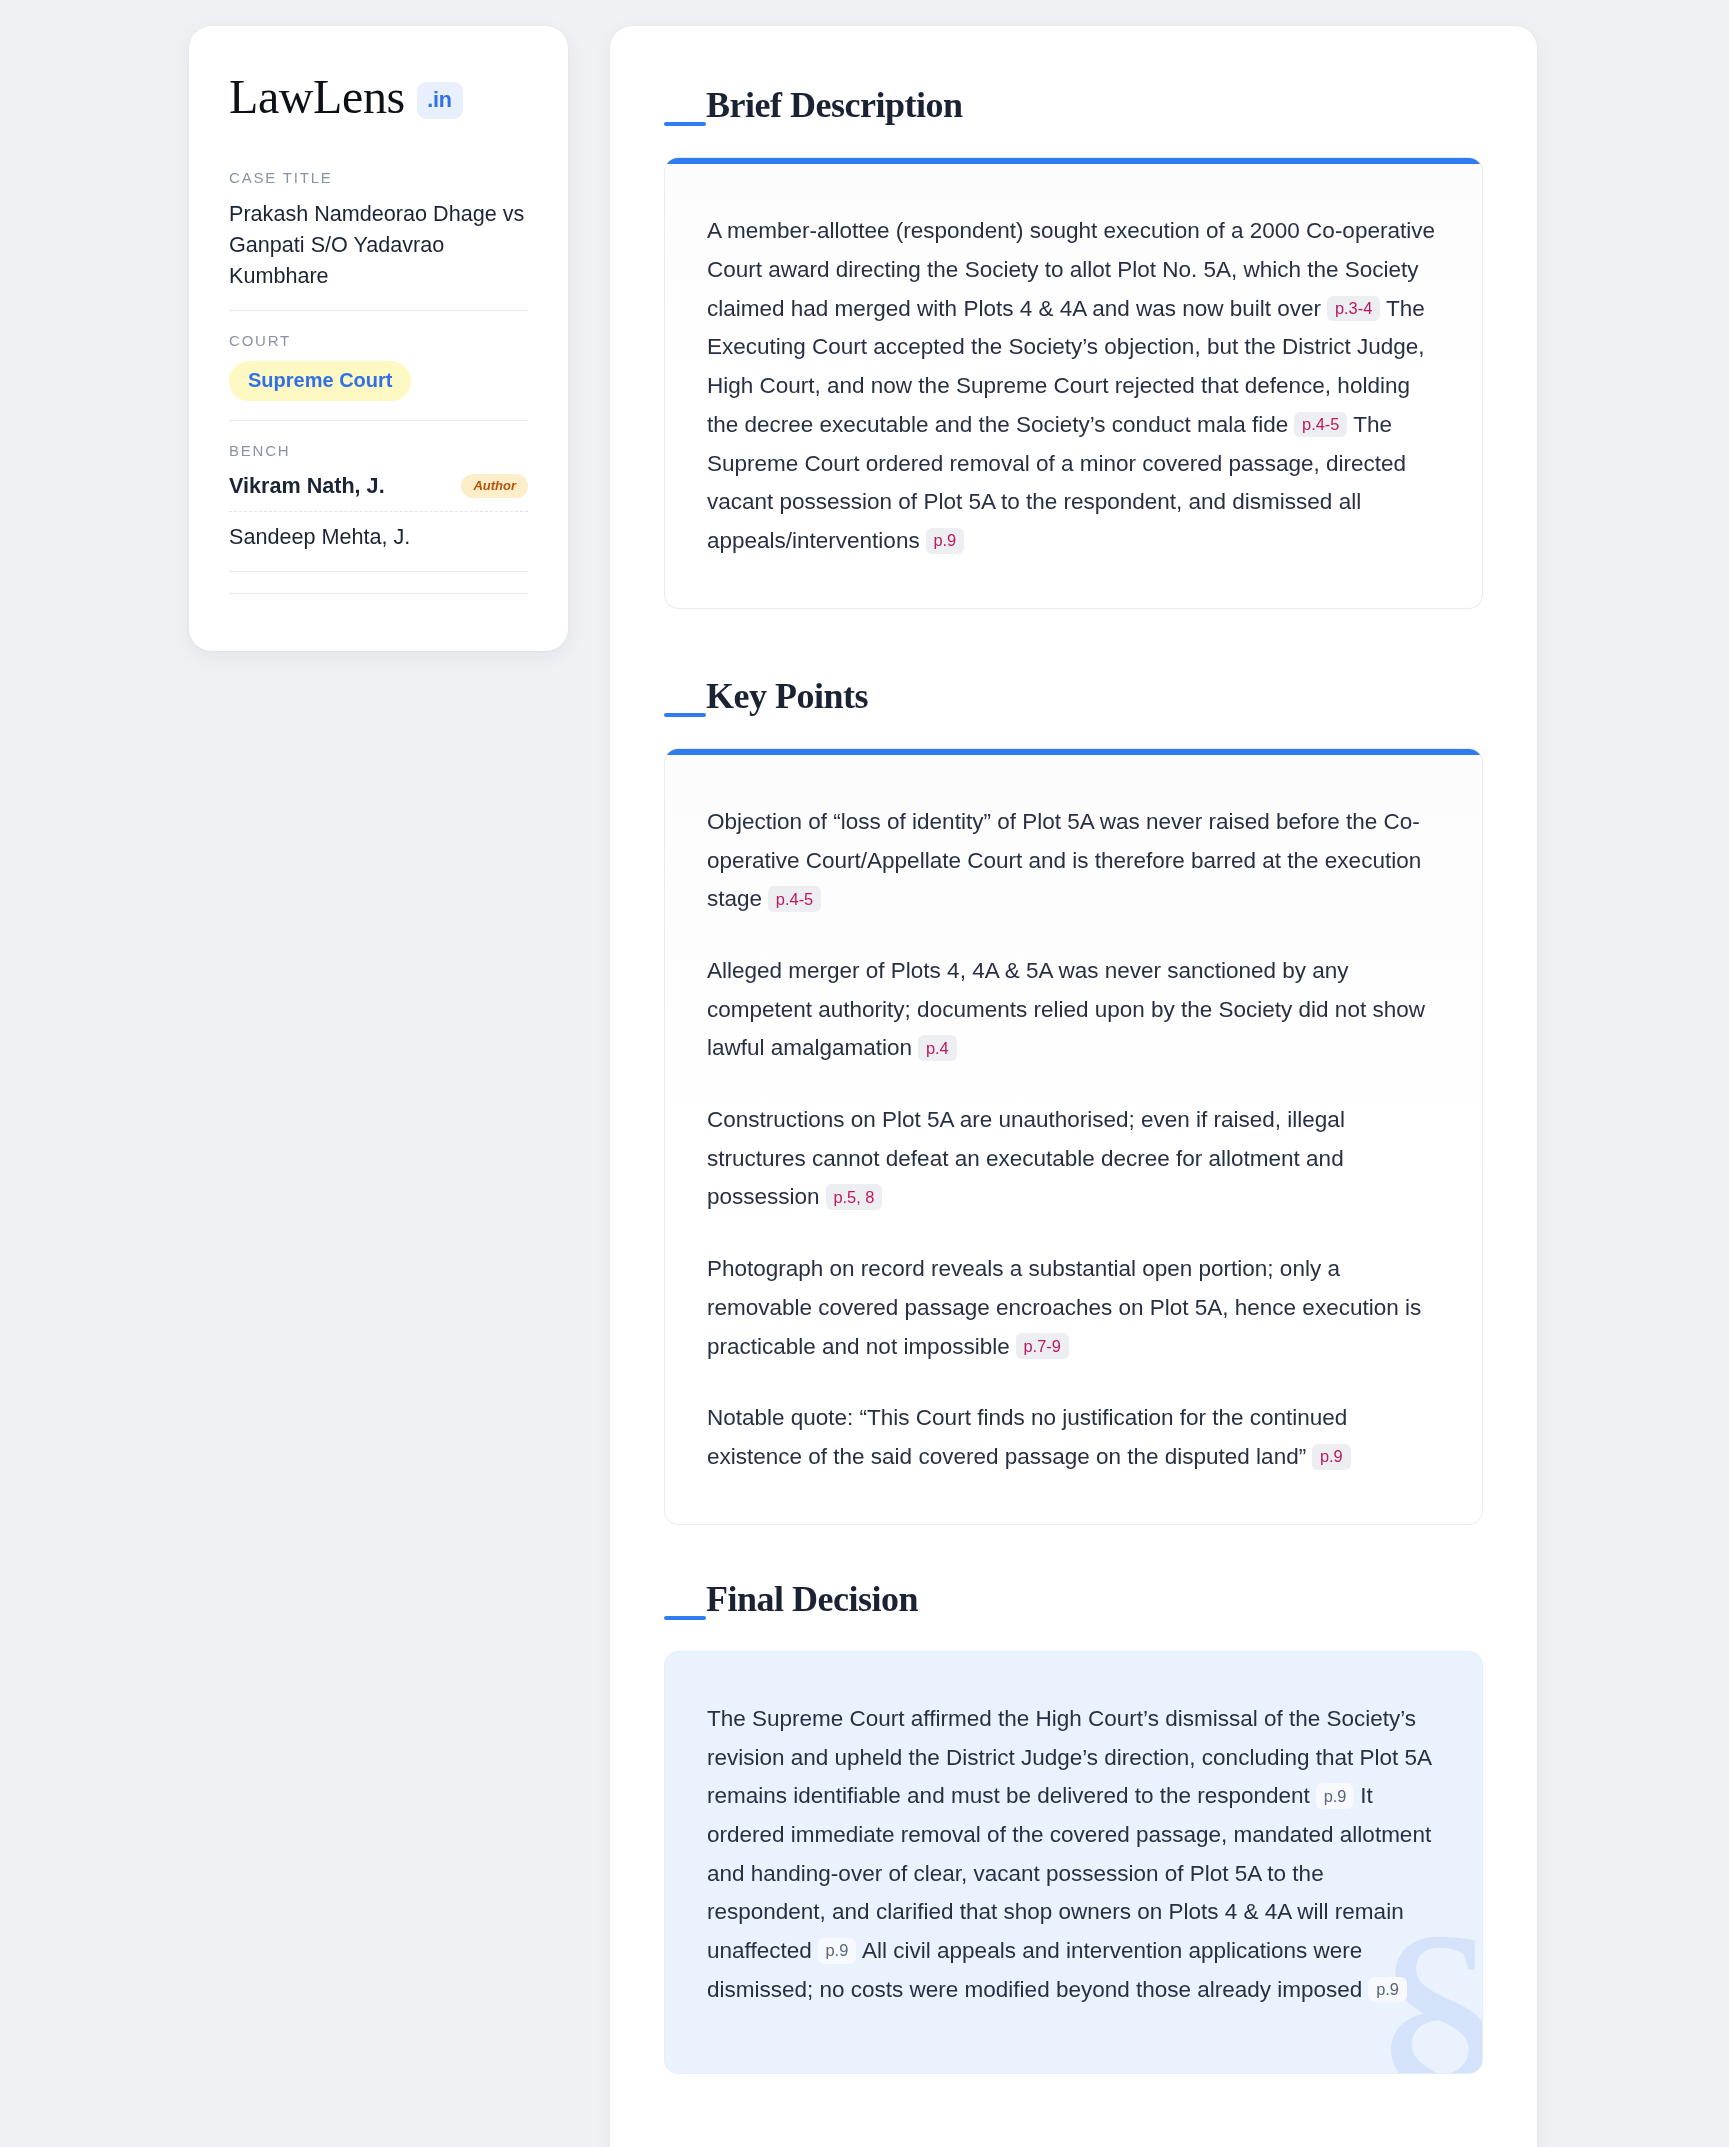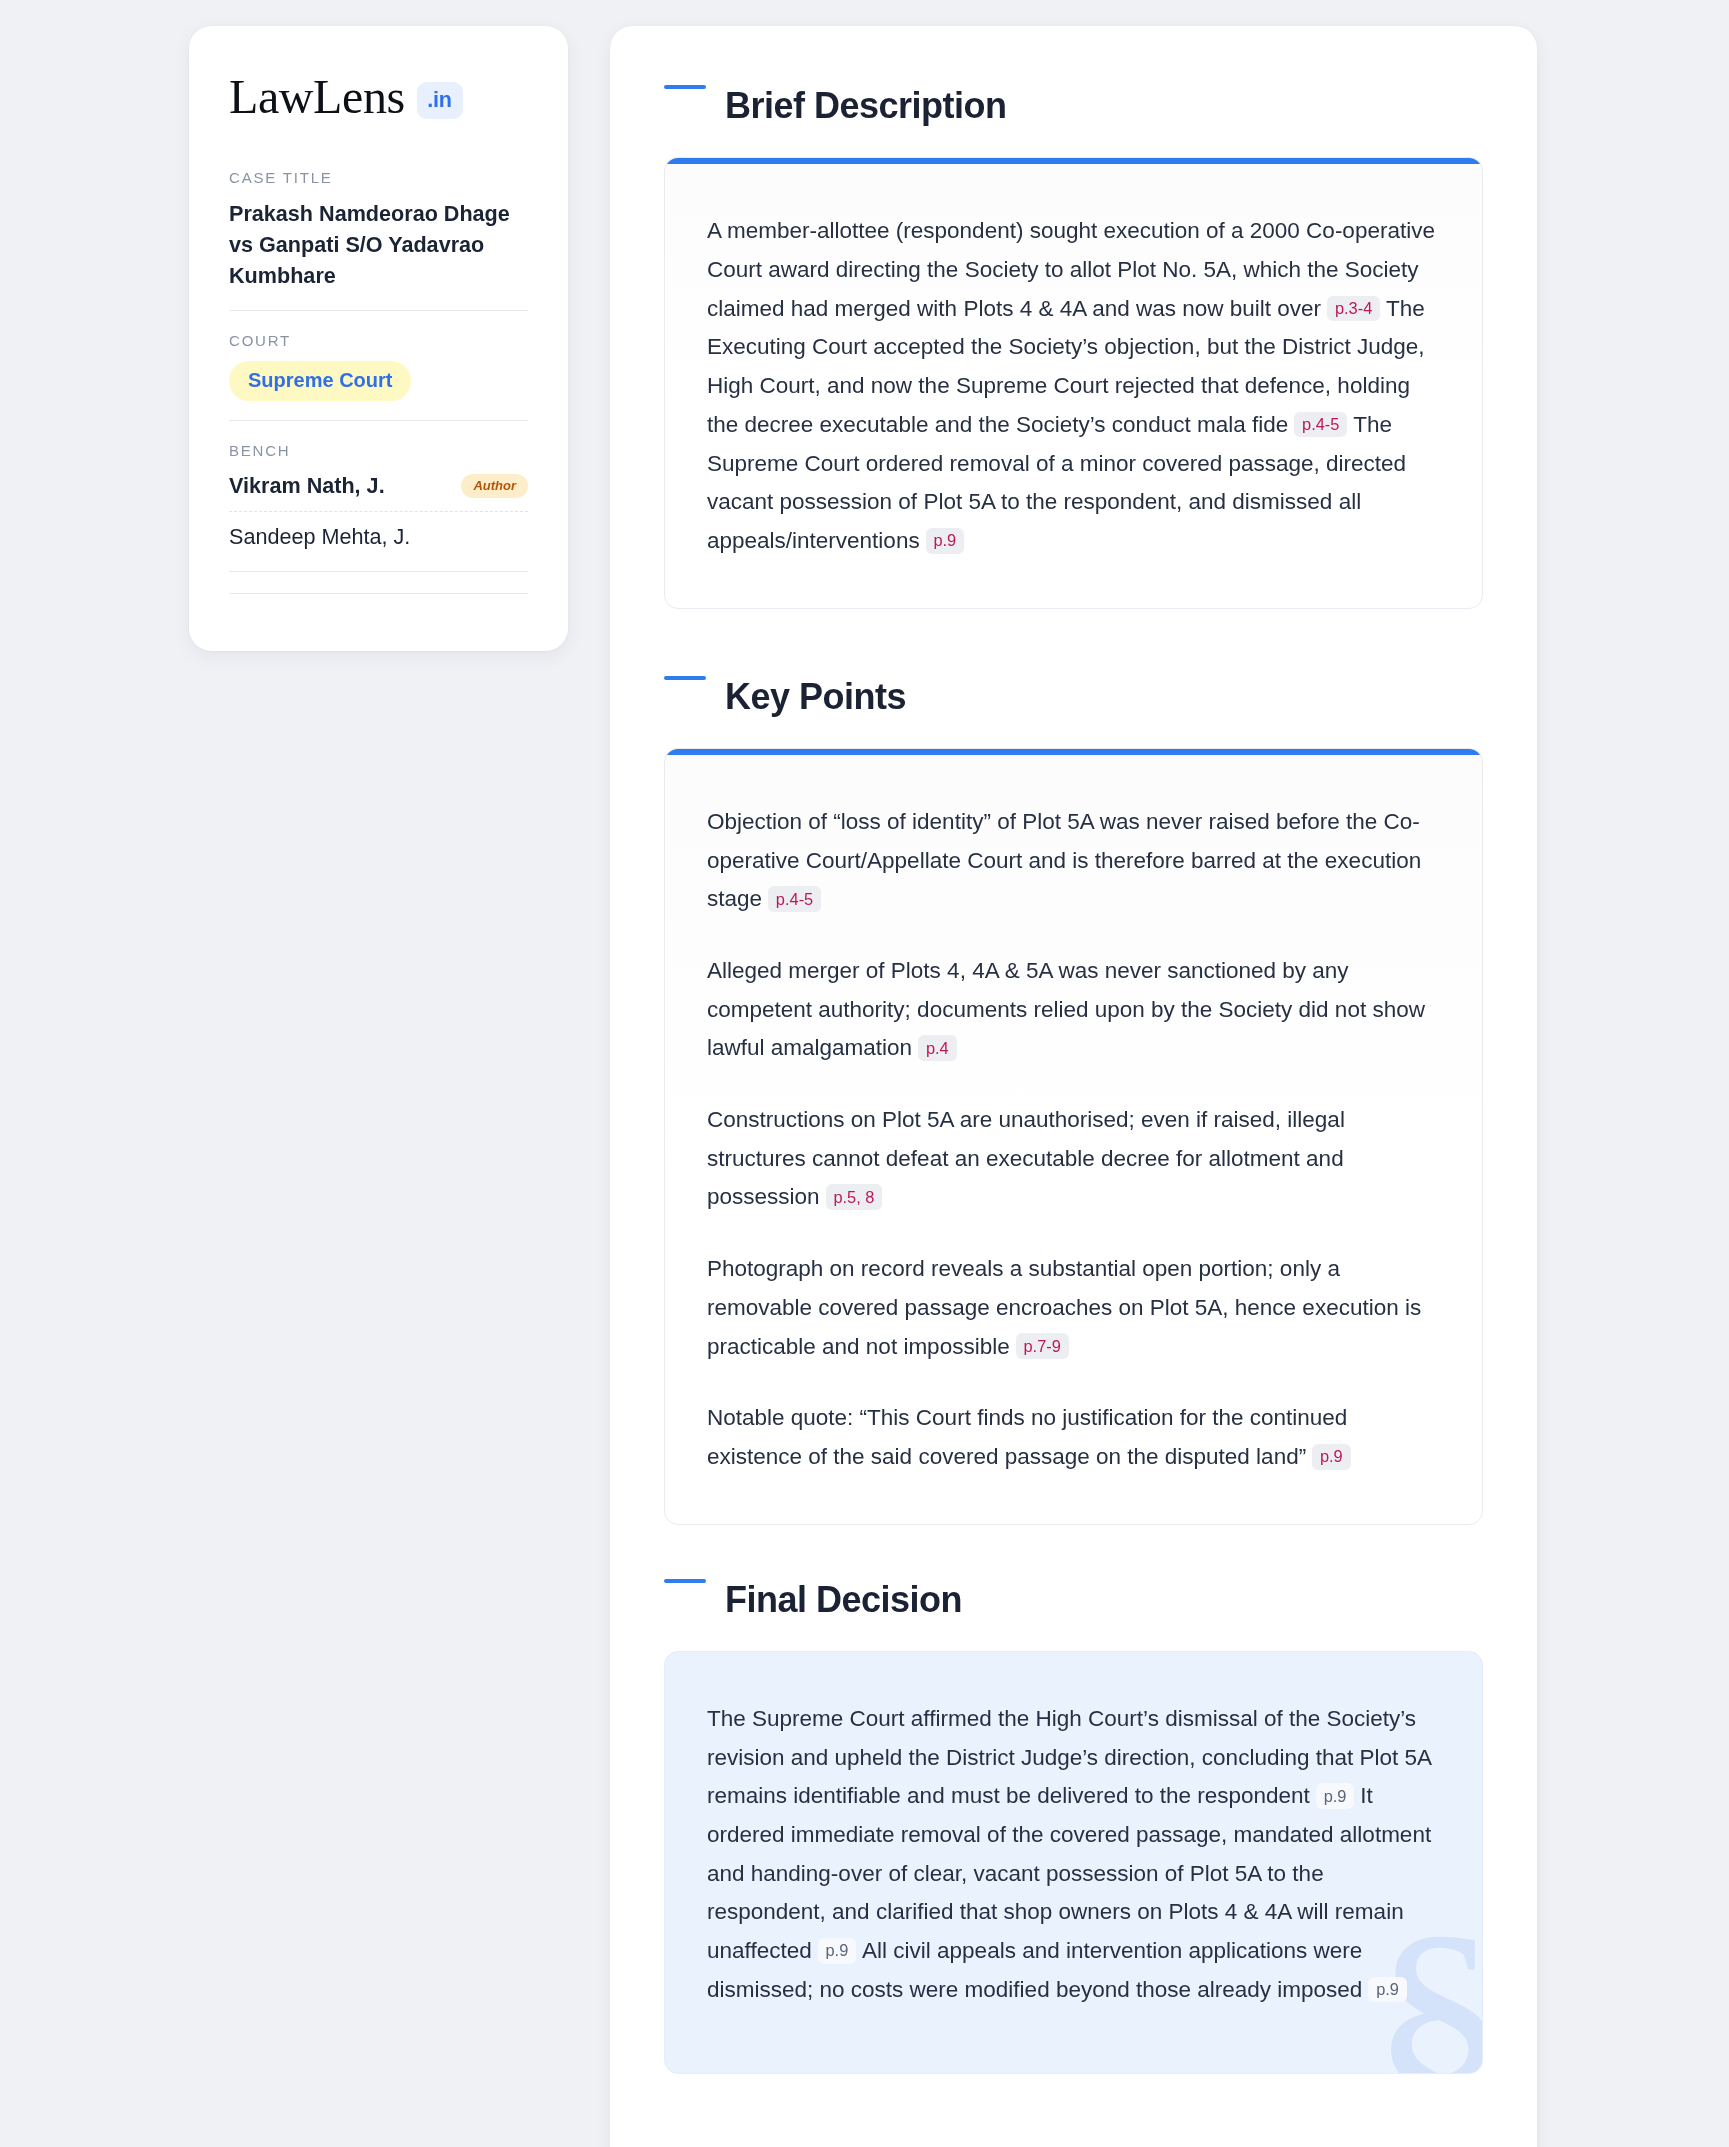--- a/index.html
+++ b/index.html
@@ -73,21 +73,21 @@
     color: #8a93a5;
     font-weight: 400;
     text-transform: uppercase;
     margin-bottom: 12px;
   }
 
   .meta-value {
     font-size: 21.6px;
     line-height: 1.44;
     color: #1b2435;
-    font-weight: 700;
+    font-weight: 400;
   }
 
   .meta-rule {
     height: 0.9px;
     background: #e7e9ef;
     margin: 19px 0 21px 0;
   }
 
   .chip-court {
     display: inline-block;
@@ -134,23 +134,23 @@
     background: #ffffff;
     border-radius: 22.5px;
     box-shadow: 0 5.2px 19px rgba(30, 41, 59, 0.055), 0 0.9px 2.6px rgba(30,41,59,0.04);
     padding: 59px 54px 104px 54px;
   }
 
   .section { margin-bottom: 0; }
 
   .section-head {
     display: flex;
-    align-items: flex-start;
-    gap: 19px;
+    align-items: flex-end;
     margin-bottom: 31px;
+    font-family: Liberation Serif, serif;
   }
   .head-dash {
     display: block;
     width: 42px;
     height: 4.3px;
     border-radius: 2.6px;
     background: #2f7bf0;
     flex: 0 0 42px;
   }
   .section-title {

